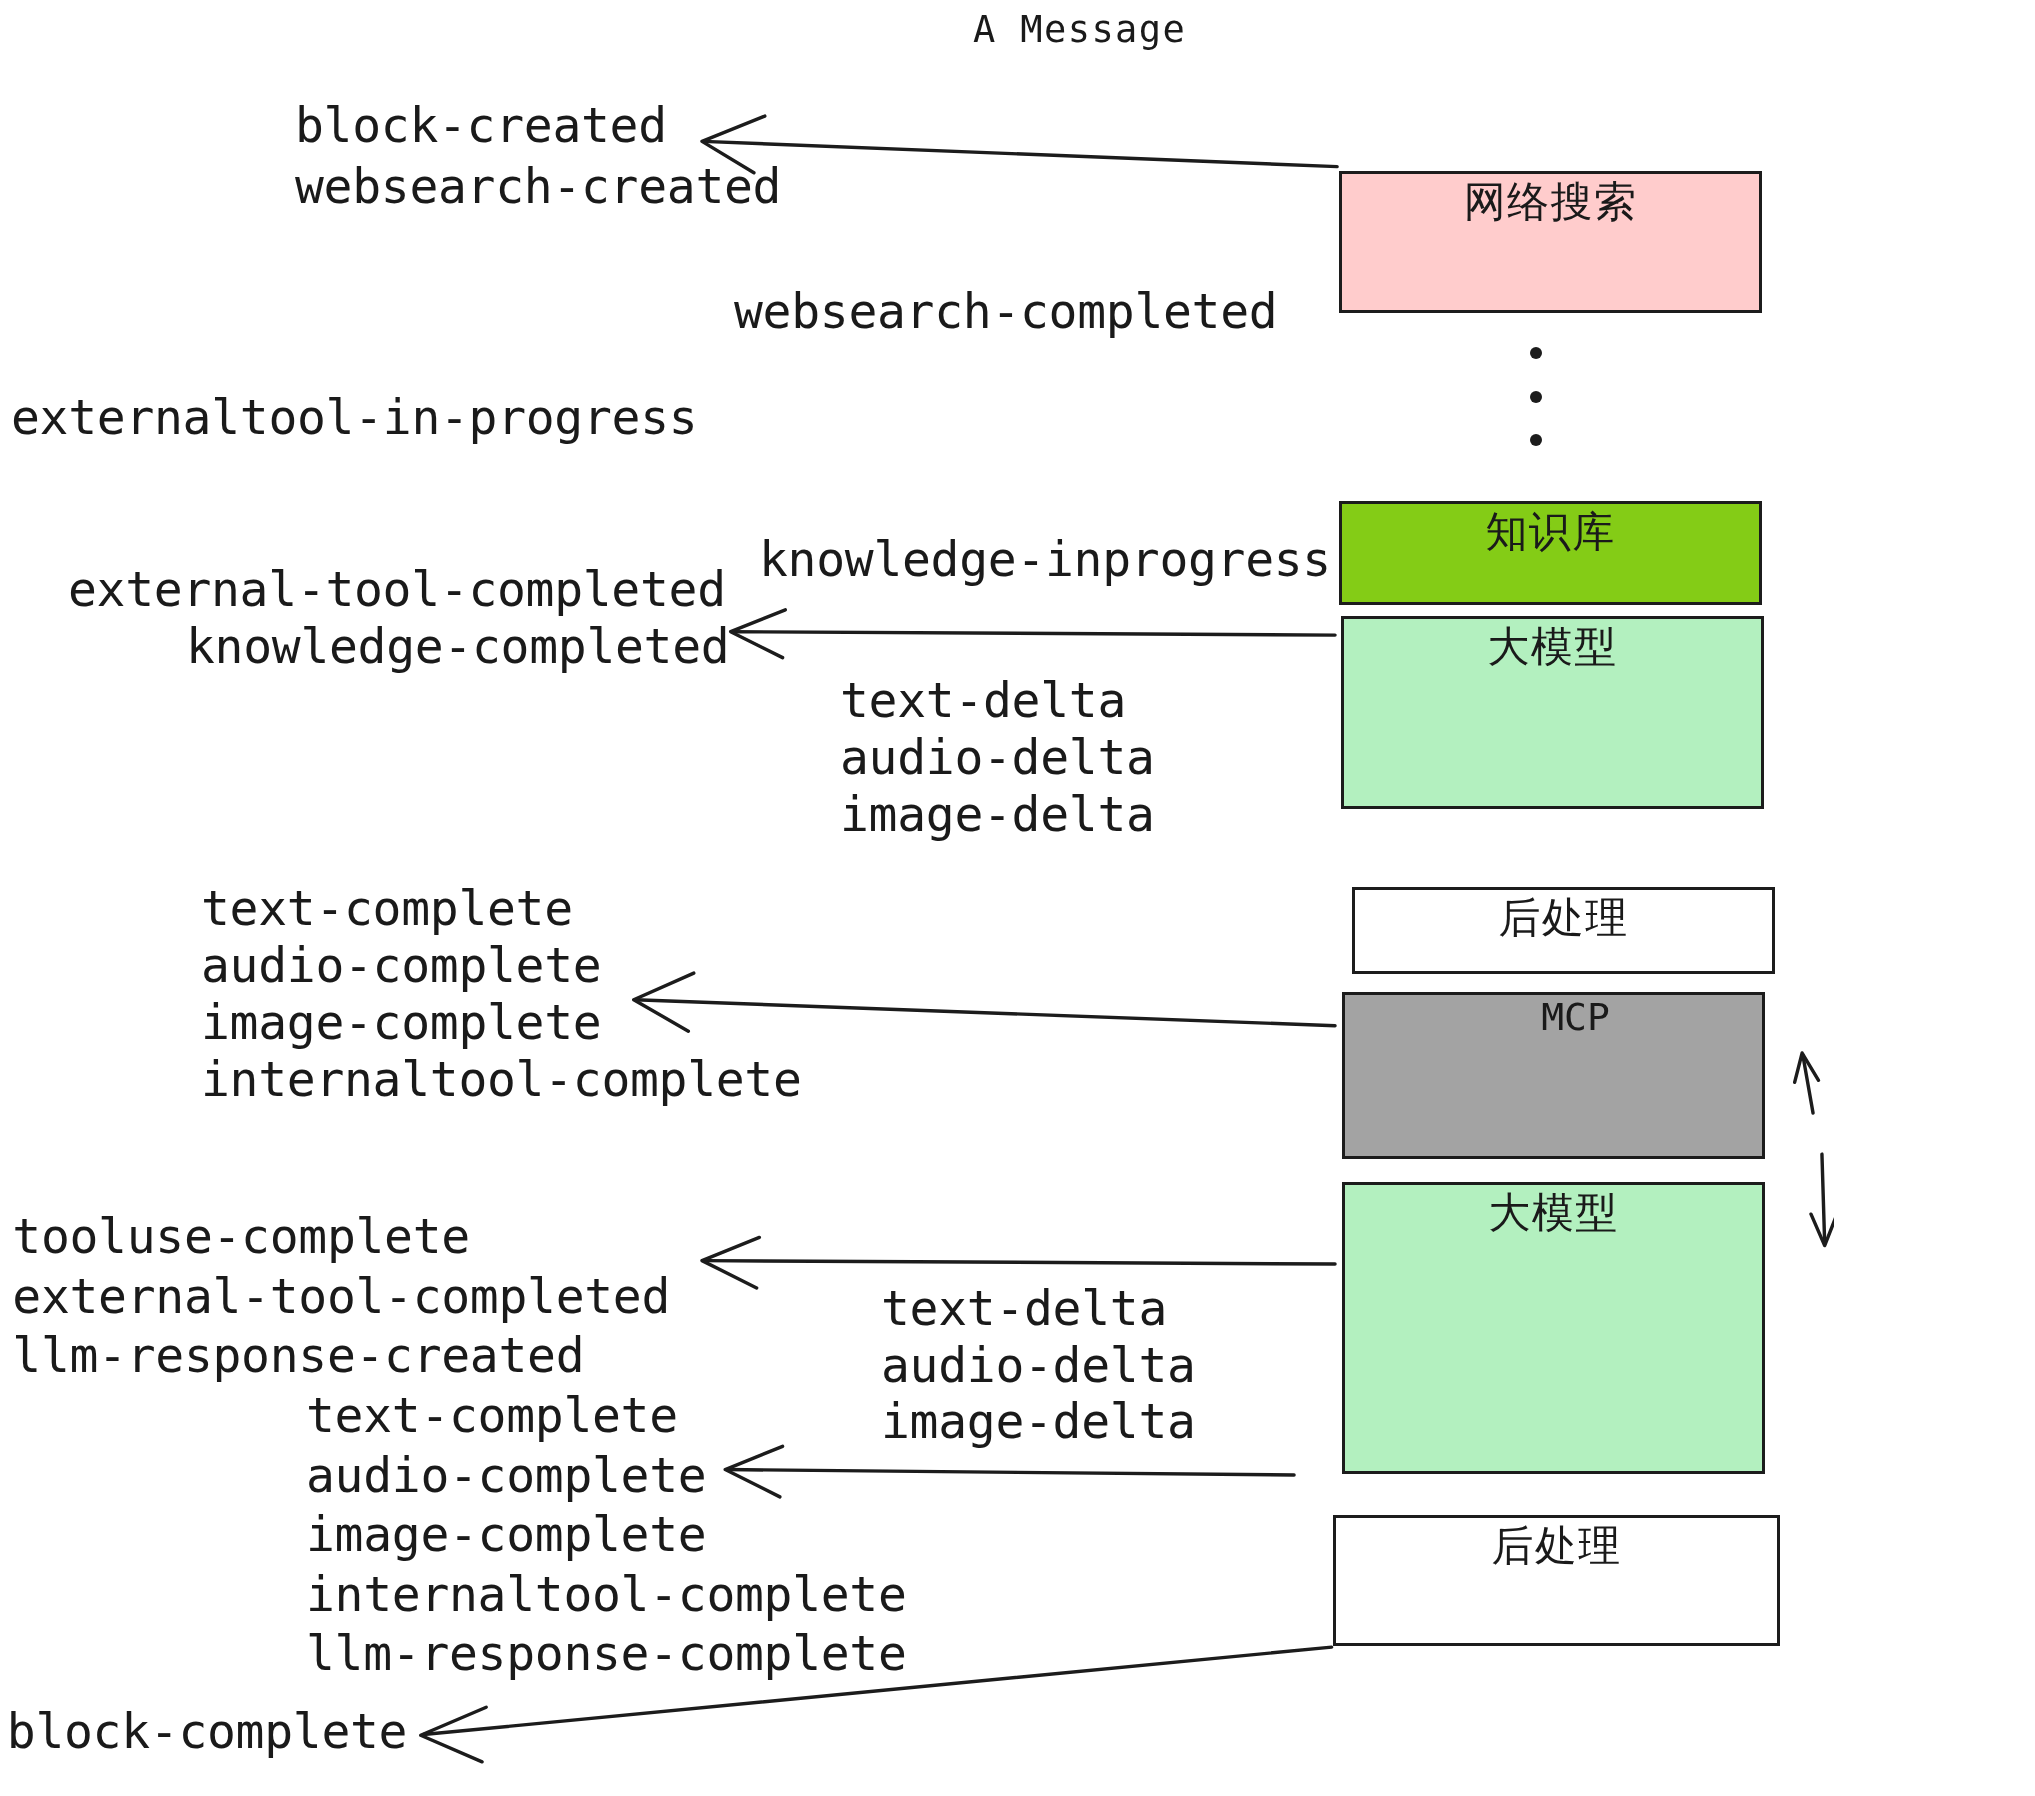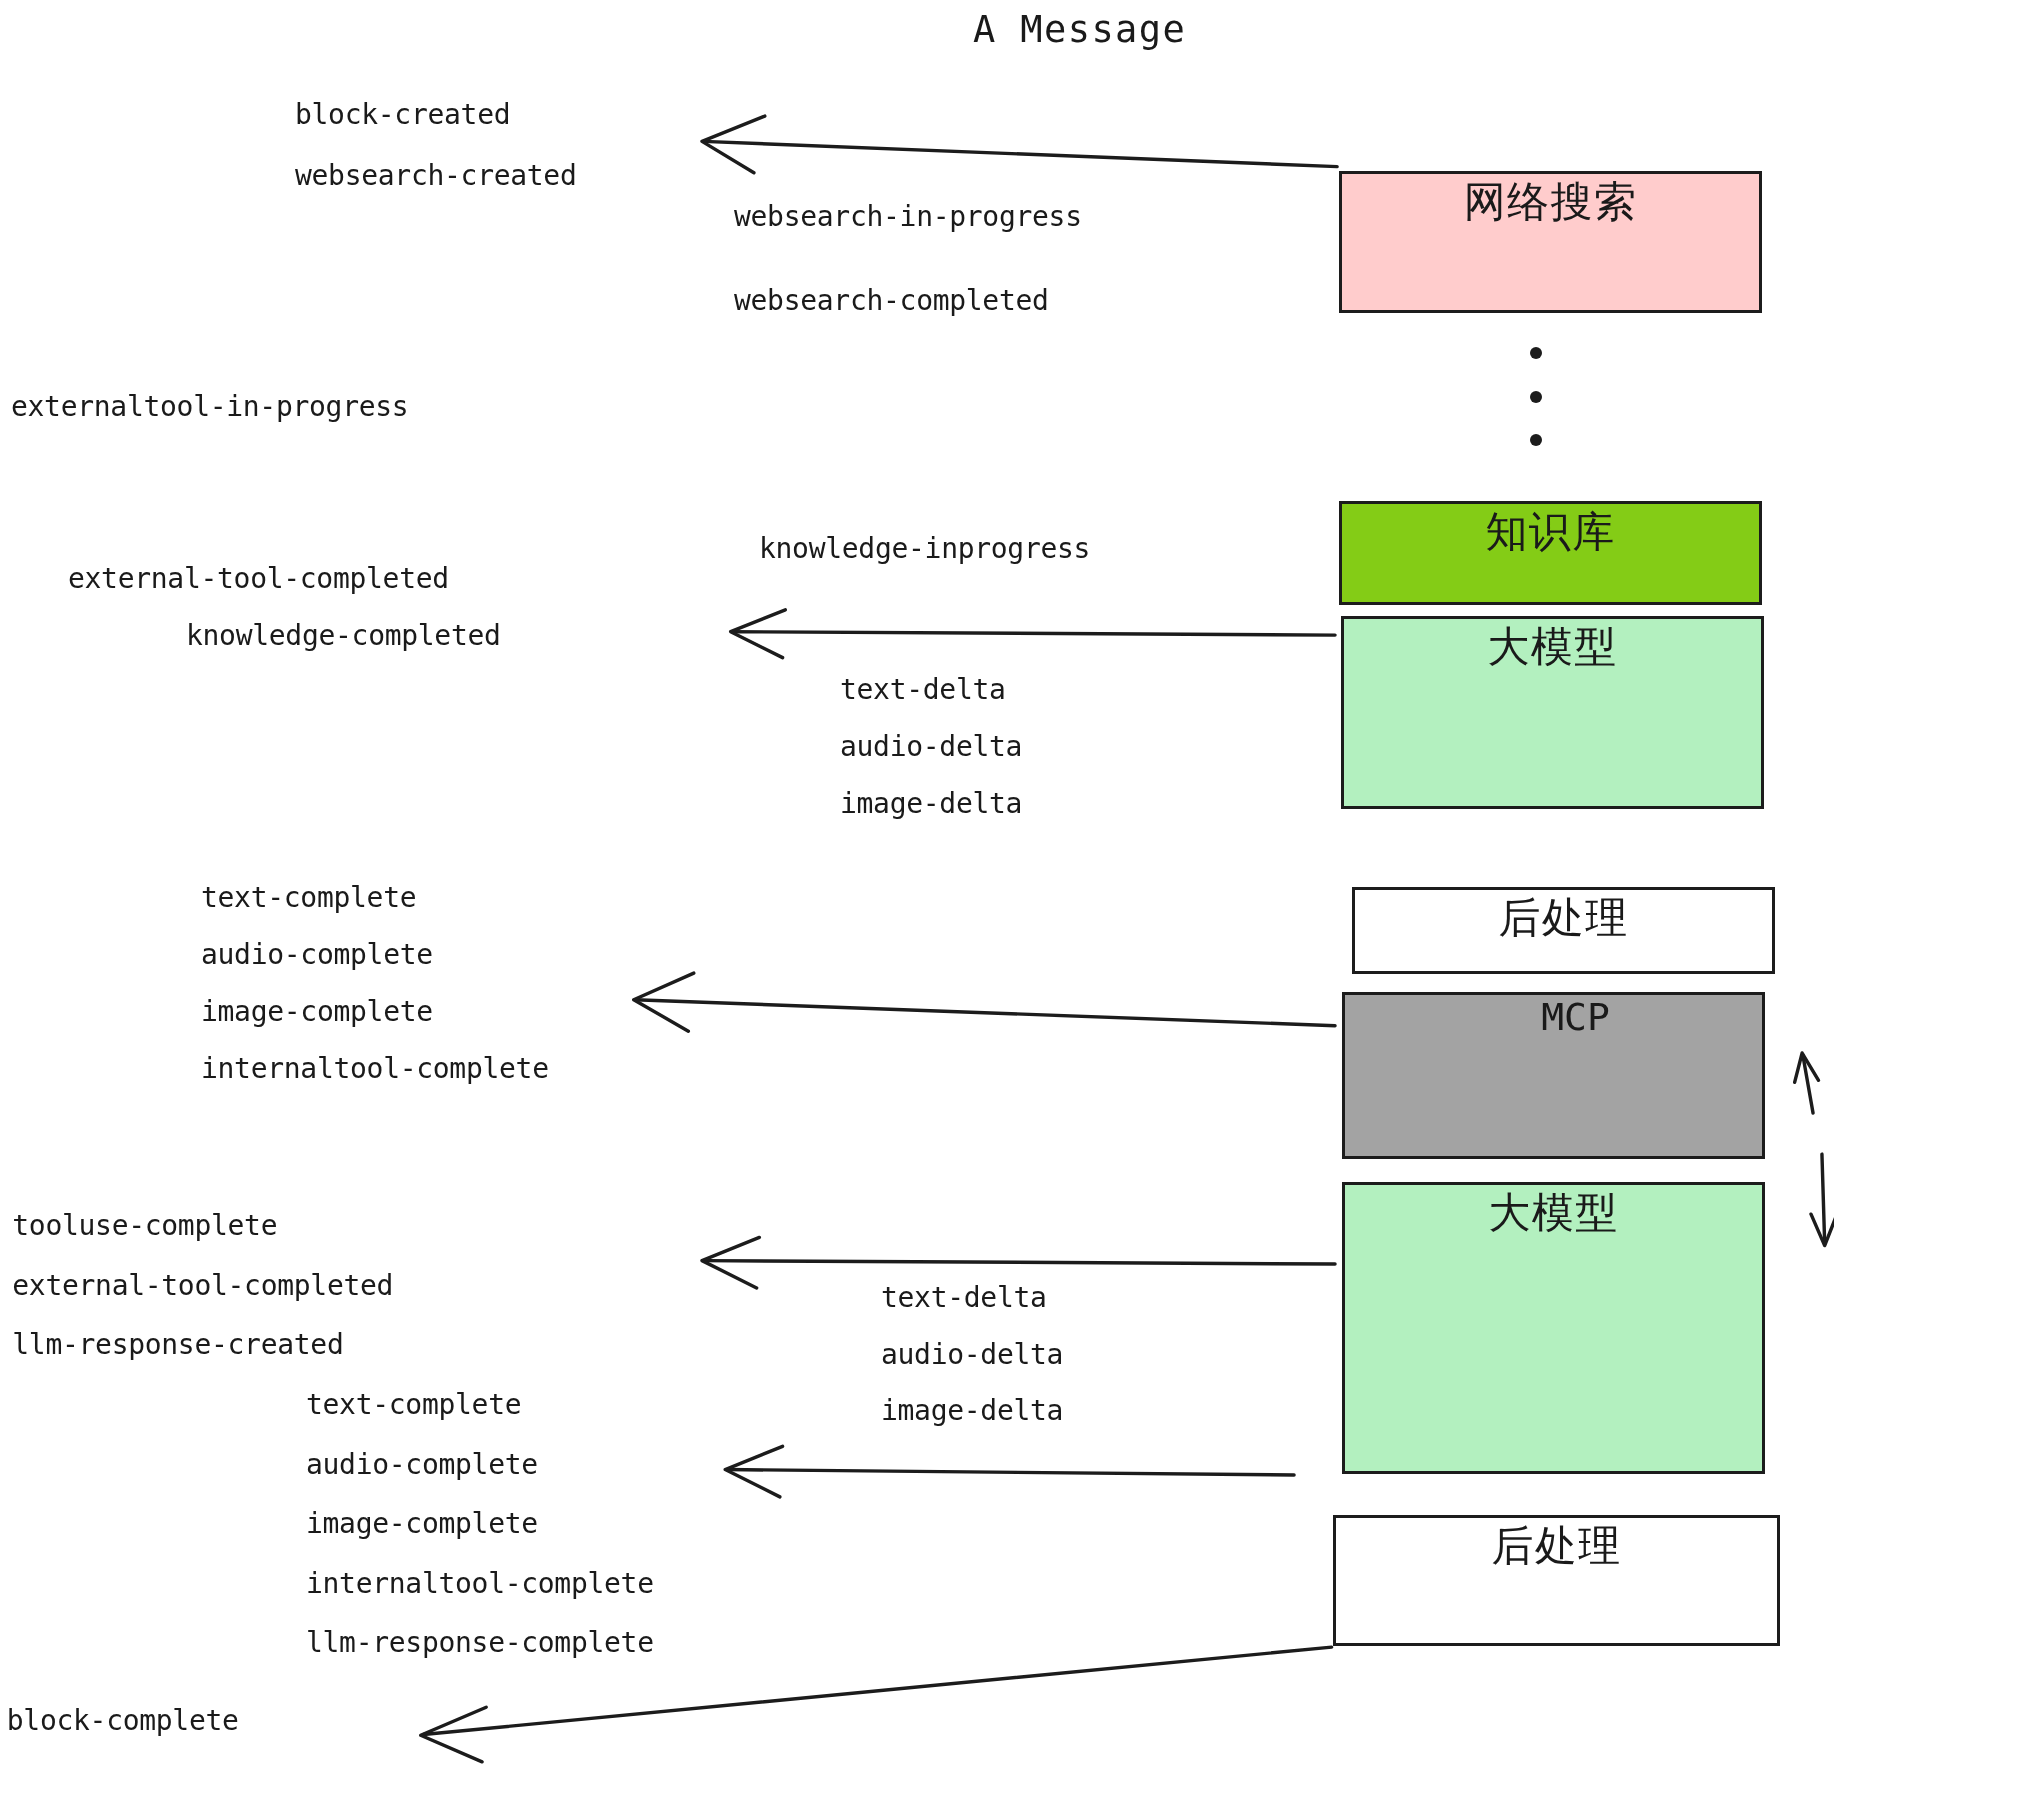--- a/index.html
+++ b/index.html
@@ -14,21 +14,21 @@
     background: #ffffff;
     overflow: hidden;
     font-family: "DejaVu Sans Mono", monospace;
   }
   
   .label {
     position: absolute;
     white-space: nowrap;
     color: #1a1a1a;
     font-family: "DejaVu Sans Mono", "Liberation Mono", monospace;
-    font-size: 28px;
+    font-size: 48px;
     line-height: 1.0;
     letter-spacing: -0.3px;
   }
   .title {
     position: absolute;
     white-space: nowrap;
     color: #1a1a1a;
     font-family: "DejaVu Sans Mono", "Liberation Mono", monospace;
     font-size: 37px;
     letter-spacing: 1.4px;
@@ -88,21 +88,20 @@
 <body>
 
 <div id="canvas">
 
   <div class="title" style="left:973px; top:8.2px;">A Message</div>
 
   <div class="label" style="left:295px; top:101px;">block-created</div>
 
   <div class="label" style="left:295px; top:162px;">websearch-created</div>
 
-  <div class="label" style="left:734px; top:203px;">websearch-in-progress</div>
 
   <div class="label" style="left:734px; top:287px;">websearch-completed</div>
 
   <div class="label" style="left:11px; top:393px;">externaltool-in-progress</div>
 
   <div class="label" style="left:749px; top:535px;margin-left:10px;">knowledge-inprogress</div>
 
   <div class="label" style="left:68px; top:565px;">external-tool-completed</div>
 
   <div class="label" style="left:186px; top:622px;">knowledge-completed</div>

